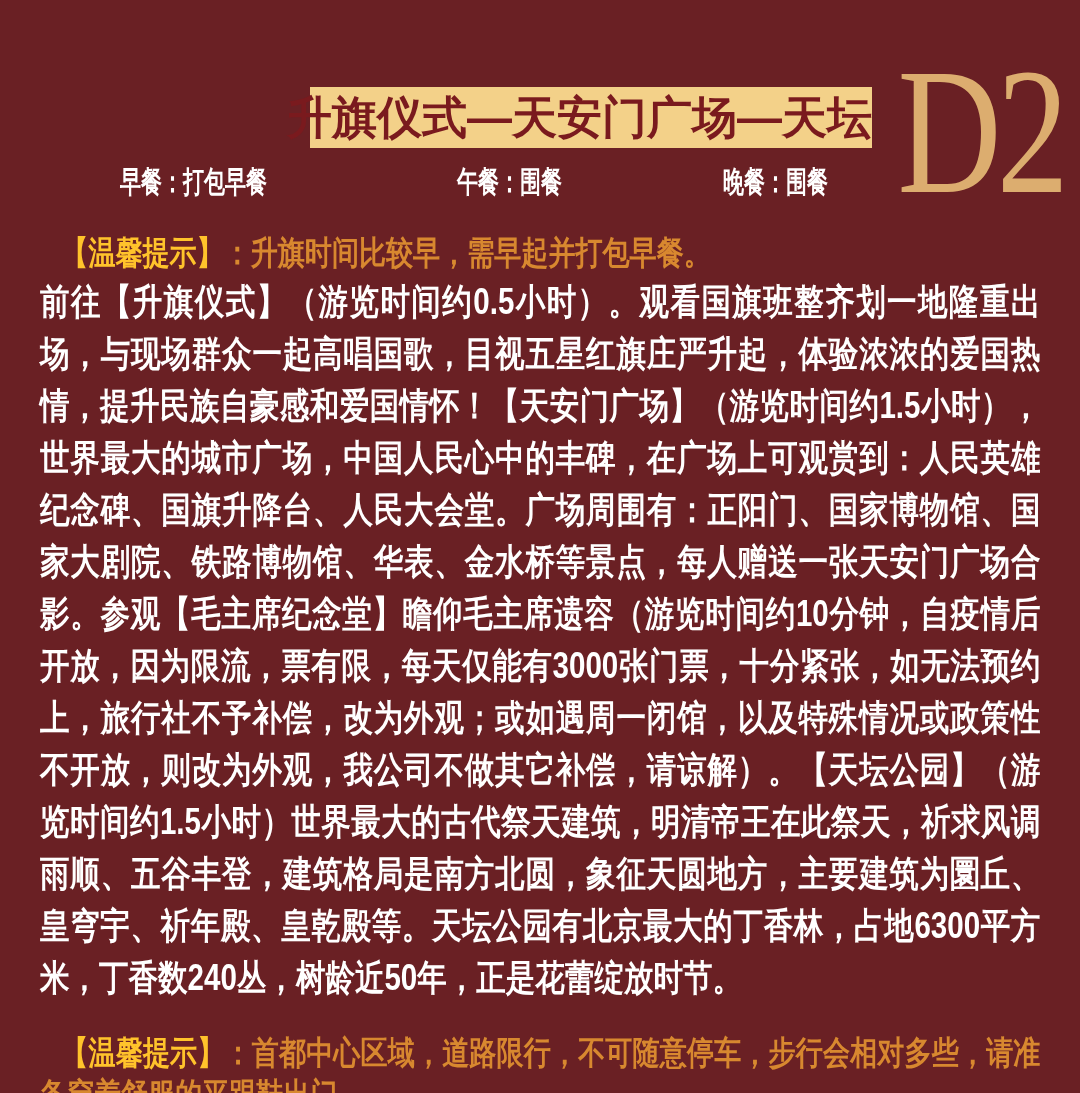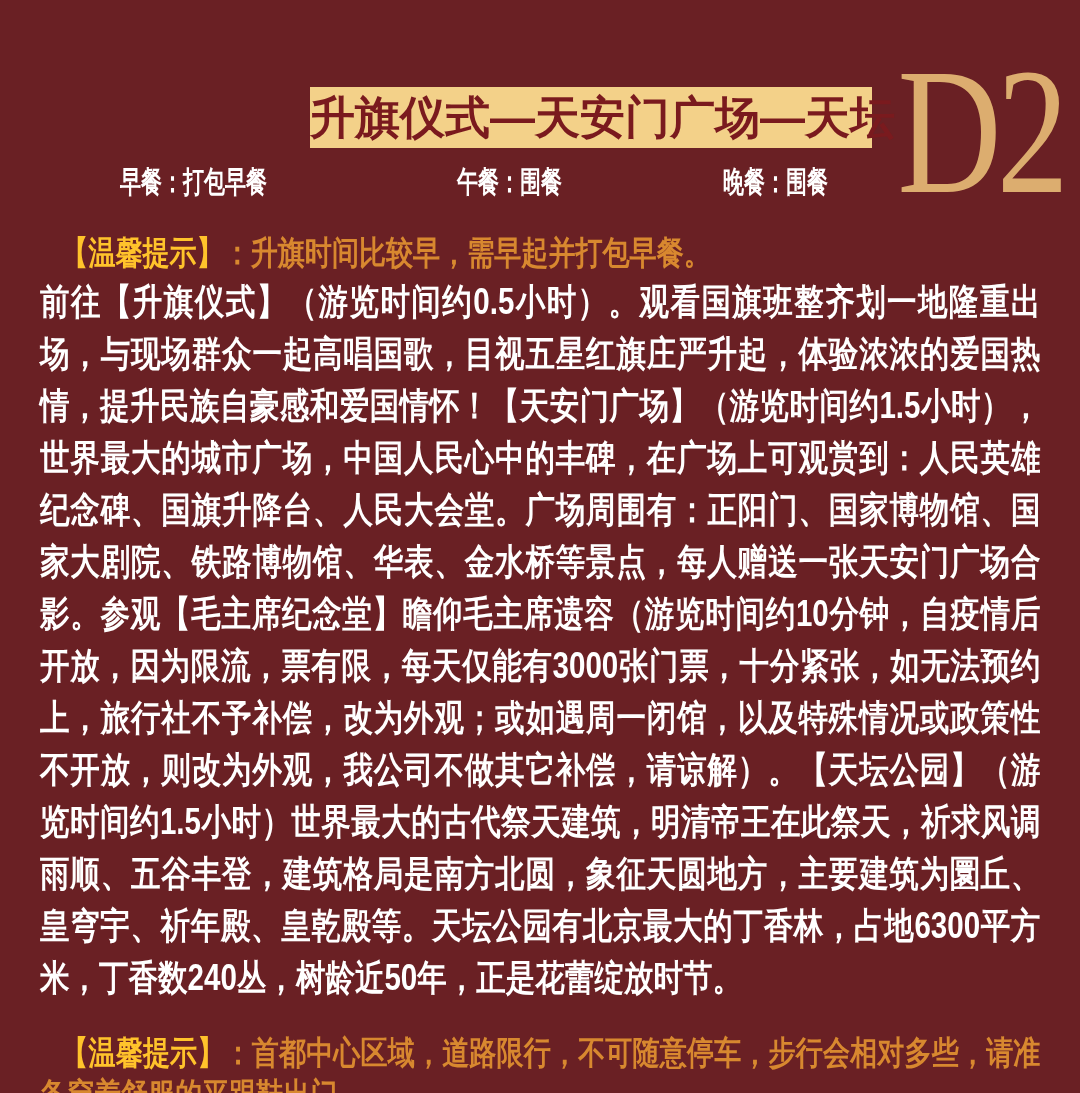--- a/index.html
+++ b/index.html
@@ -11,21 +11,21 @@
     overflow: hidden;
     font-family: "Liberation Sans", sans-serif;
     font-weight: bold;
   }
   
   .route-banner {
     position: absolute;
     left: 310px; top: 87px;
     width: 562px; height: 61px;
     background: #F3D189;
-    display: flex; align-items: center; justify-content: flex-start;
+    display: flex; align-items: center; justify-content: flex-end;
   }
   .route-title {
     font-size: 45px;
     color: #7A1A1E;
     white-space: nowrap;
     letter-spacing: 0px;
   }
   .day-badge {
     position: absolute;
     top: 42px; right: 16px;

